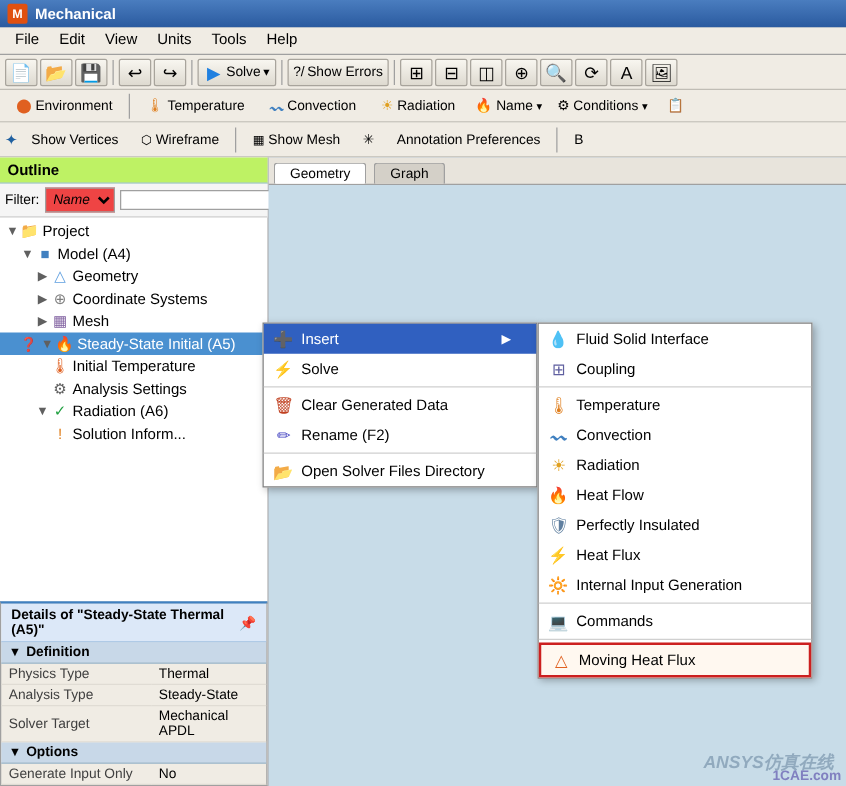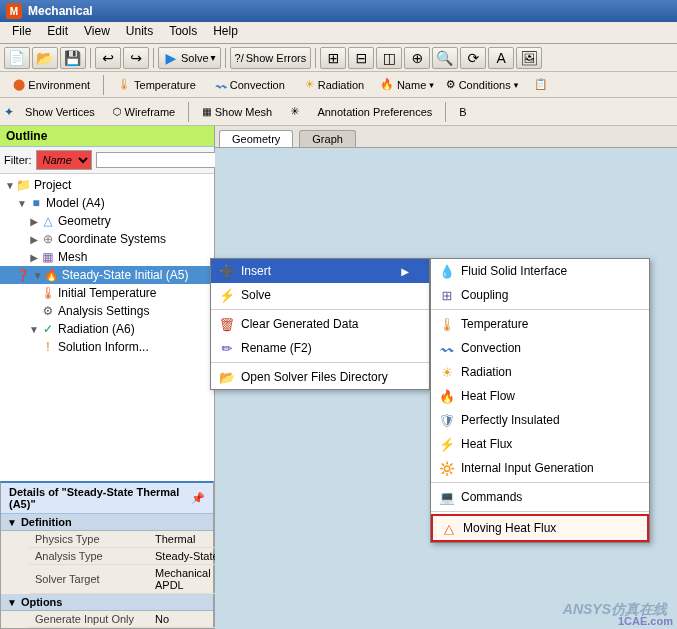--- a/index.html
+++ b/index.html
@@ -67,21 +67,21 @@
     .right-content { flex: 1; background: #c8dce8; display: flex; align-items: center; justify-content: center; color: rgba(255,255,255,0.5); font-size: 32px; font-weight: bold; position: relative; }
     .ansys-watermark { position: absolute; bottom: 10px; right: 10px; opacity: 0.4; font-size: 14px; color: #406080; font-style: italic; }
     .cae-logo { position: absolute; bottom: 2px; right: 4px; font-size: 11px; color: #8080c0; }
 
     
     .bottom-panel { position: absolute; bottom: 0; left: 0; width: 390px; background: #f0ece4; border: 1px solid #a0a0a0; border-top: 2px solid #4080c0; }
     .bottom-header { background: #dce8f8; padding: 3px 8px; font-size: 11px; font-weight: bold; border-bottom: 1px solid #a0c0e0; display: flex; justify-content: space-between; align-items: center; }
     .bottom-section { padding: 0; }
     .section-header { background: #c8d8e8; padding: 2px 6px; font-size: 11px; font-weight: bold; display: flex; align-items: center; gap: 4px; border-bottom: 1px solid #a0b8c8; }
     .section-toggle { font-size: 10px; cursor: pointer; }
-    .prop-table { width: 100%; border-collapse: collapse; margin-left: 28px; }
+    .prop-table { width: 100%; border-collapse: collapse; }
     .prop-table td { padding: 2px 6px; font-size: 11px; border-bottom: 1px solid #e0dcd4; }
     .prop-table td:first-child { width: 120px; color: #404040; }
     .prop-table td:last-child { color: #000; }
   </style>
 </head>
 <body>
 
 <div class="title-bar">
   <div class="title-bar-icon">M</div>
   <span>Mechanical</span>

